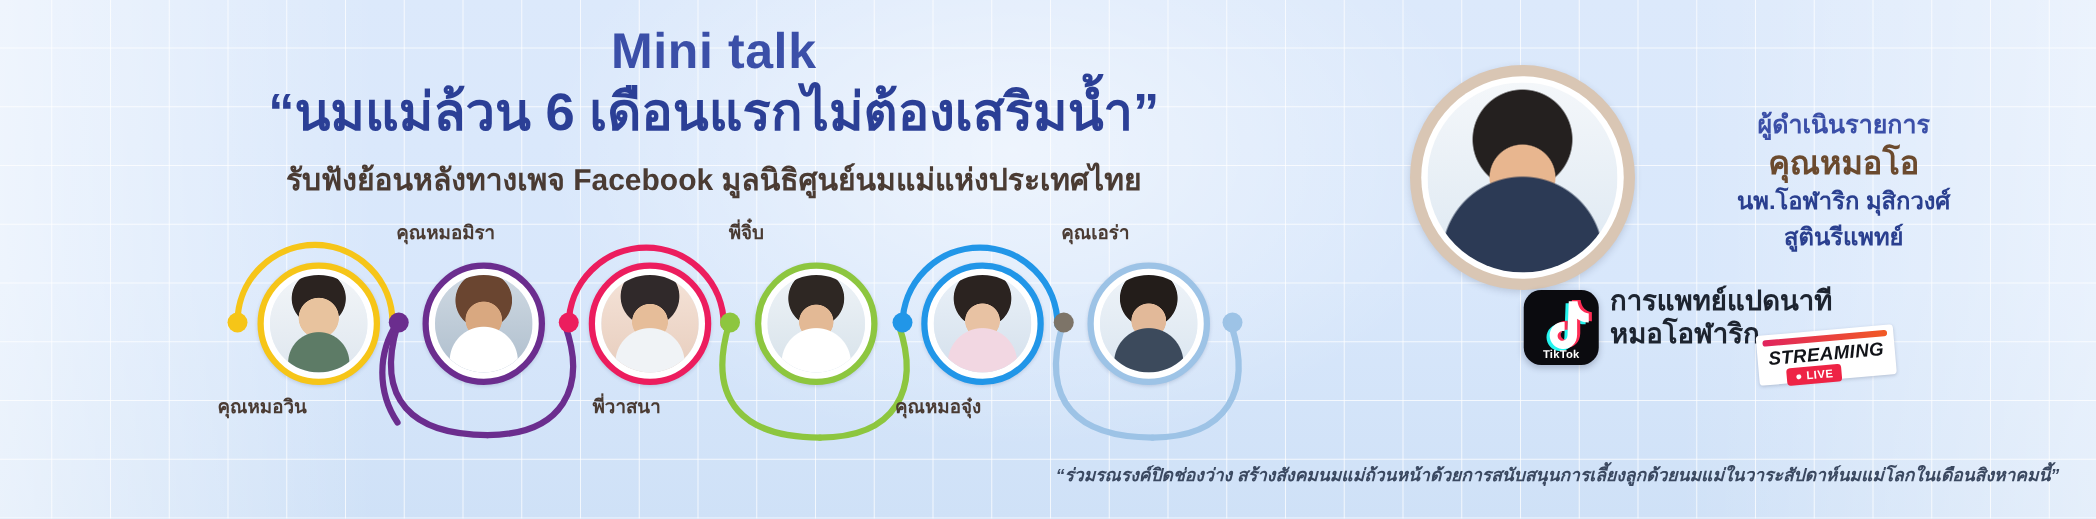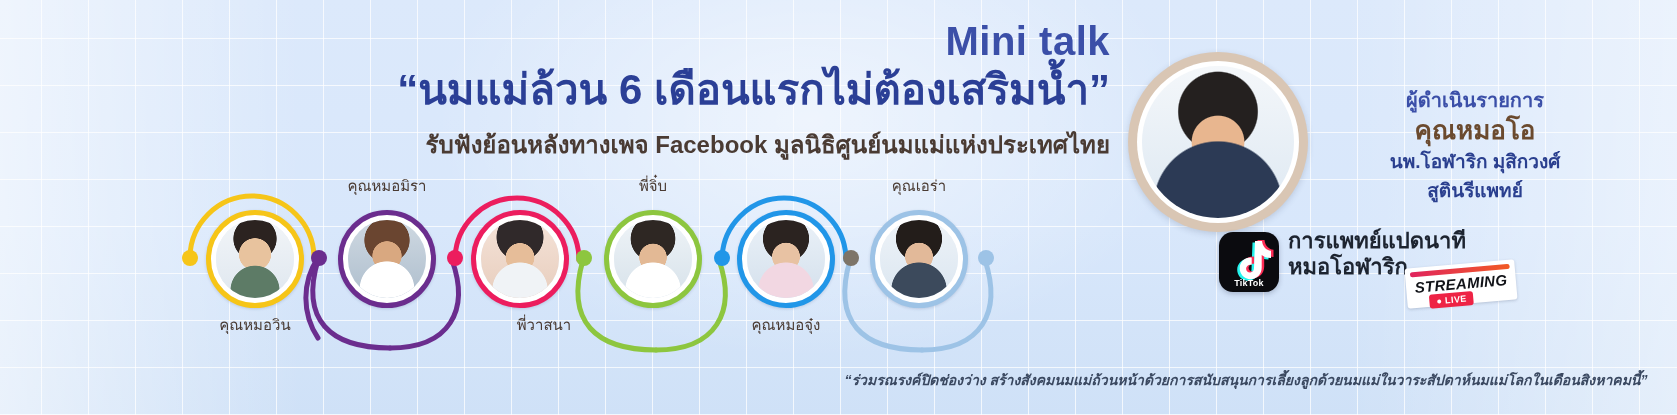--- a/index.html
+++ b/index.html
@@ -24,21 +24,21 @@
     background-position:-6px -9px;
     pointer-events:none;
   }
   #glow{
     position:absolute;left:430px;top:-120px;width:760px;height:480px;
     background:radial-gradient(ellipse at center, rgba(255,255,255,0.55) 0%, rgba(255,255,255,0) 70%);
     pointer-events:none;
   }
 
   
-  .head{position:absolute;left:0;top:0;width:1110px;text-align:right;}
+  .head{position:absolute;left:16px;top:0;width:1110px;text-align:center;}
   .t-mini{
     margin-top:20px;font-size:40px;font-weight:bold;color:#3b4fa8;
     letter-spacing:.5px;line-height:1.08;
   }
   .t-quote{
     margin-top:2px;font-size:42px;font-weight:bold;color:#2b3f96;
     line-height:1.18;white-space:nowrap;
   }
   .t-sub{
     margin-top:16px;font-size:24px;font-weight:bold;color:#4a3b33;
@@ -53,22 +53,22 @@
     position:absolute;border-radius:50%;
     box-sizing:border-box;background:#ffffff;
     box-shadow:0 1px 3px rgba(40,60,110,.18);
   }
   .ring .inner{
     position:absolute;border-radius:50%;overflow:hidden;
     background:#e6eef8;
   }
   .ring .inner .face{position:absolute;inset:0;}
   .nm{
-    position:absolute;white-space:nowrap;text-align:center;
-    font-size:15px;font-weight:normal;color:#4a3b33;
+    position:absolute;white-space:nowrap;
+    font-size:15px;font-weight:bold;color:#4a3b33;
   }
   .dot{position:absolute;border-radius:50%;}
 
   
   #host{position:absolute;left:1128px;top:52px;width:180px;height:180px;}
   #host .outer{
     position:absolute;inset:0;border-radius:50%;
     background:#d9c6b4;
     box-shadow:0 2px 6px rgba(50,60,90,.18);
   }
@@ -159,21 +159,21 @@
       <div class="dot" style="left:182px;top:70px;width:16px;height:16px;background:#f6c518;"></div>
       <div class="ring" style="left:206px;top:30px;width:98px;height:98px;border:5px solid #f6c518;">
         <div class="inner" style="inset:5px;">
           <div class="face" style="background:
                  radial-gradient(circle at 50% 90%, #5d7b66 0 30%, rgba(0,0,0,0) 31%),
                  radial-gradient(circle at 50% 44%, #e8c39e 0 27%, rgba(0,0,0,0) 28%),
                  radial-gradient(circle at 50% 24%, #2b2320 0 30%, rgba(0,0,0,0) 31%),
                  linear-gradient(#f2f5f8,#dfe7ef);"></div>
         </div>
       </div>
-      <div class="nm" style="left:185px;top:133px;width:140px;">คุณหมอวิน</div>
+      <div class="nm" style="left:174px;top:133px;width:140px;">คุณหมอวิน</div>
     </div>
 
     <div class="speaker">
       <div class="dot" style="left:311px;top:70px;width:16px;height:16px;background:#6b2d8e;"></div>
       <div class="ring" style="left:338px;top:30px;width:98px;height:98px;border:5px solid #6b2d8e;">
         <div class="inner" style="inset:5px;">
           <div class="face" style="background:
                  radial-gradient(circle at 50% 88%, #ffffff 0 34%, rgba(0,0,0,0) 35%),
                  radial-gradient(circle at 50% 46%, #d9a880 0 25%, rgba(0,0,0,0) 26%),
                  radial-gradient(circle at 50% 26%, #6a4530 0 32%, rgba(0,0,0,0) 33%),

